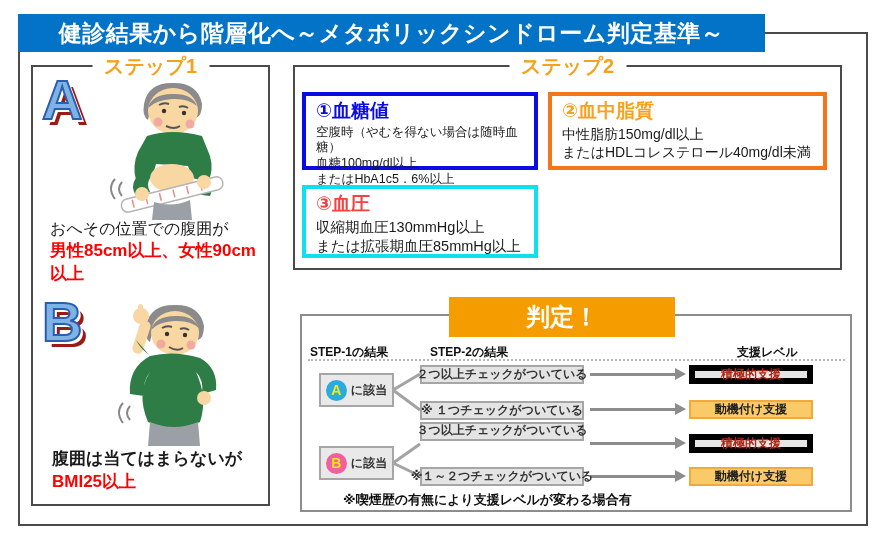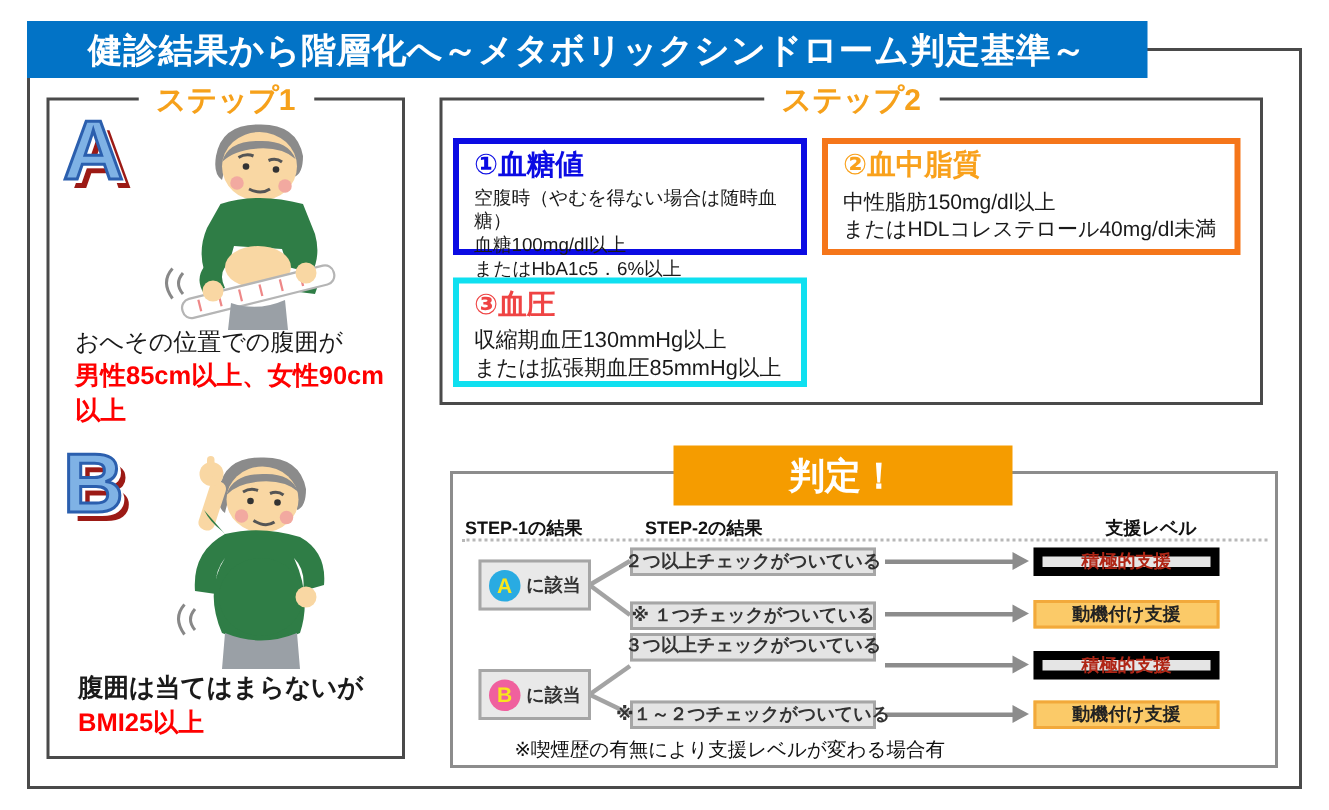--- a/index.html
+++ b/index.html
@@ -96,21 +96,21 @@
   .sp-1 { top:365px; } .sp-2 { top:400px; } .sp-3 { top:434px; } .sp-4 { top:467px; }
 
   .arrow { position:absolute; left:590px; width:86px; height:3px; background:#8c8c8c; z-index:3; }
   .arrow::after { content:""; position:absolute; right:-10px; top:-5px;
     border-left:11px solid #8c8c8c; border-top:6px solid transparent;
     border-bottom:6px solid transparent; }
   .ar-1 { top:373px; } .ar-2 { top:408px; } .ar-3 { top:442px; } .ar-4 { top:475px; }
 
   .connector-svg { position:absolute; left:300px; top:314px; width:552px; height:198px; z-index:3; }
 
-  .judge-note { position:absolute; left:343px; top:491px; font-size:13px; font-weight:normal;
+  .judge-note { position:absolute; left:343px; top:491px; font-size:13px; font-weight:bold;
     color:#111; z-index:4; }
 </style>
 </head>
 <body>
 
 <div class="page">
 
   <div class="outer-frame"></div>
 
   <div class="title-bar">

